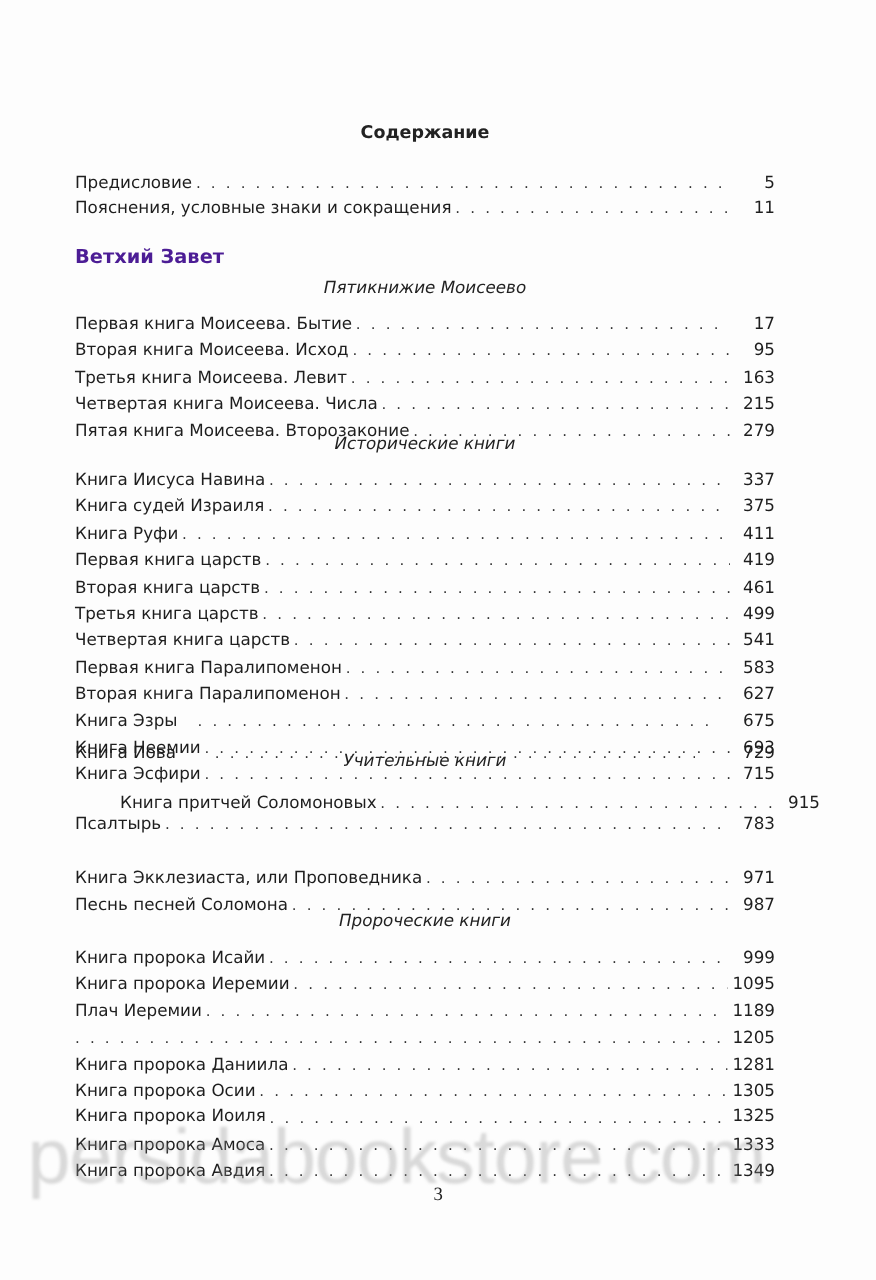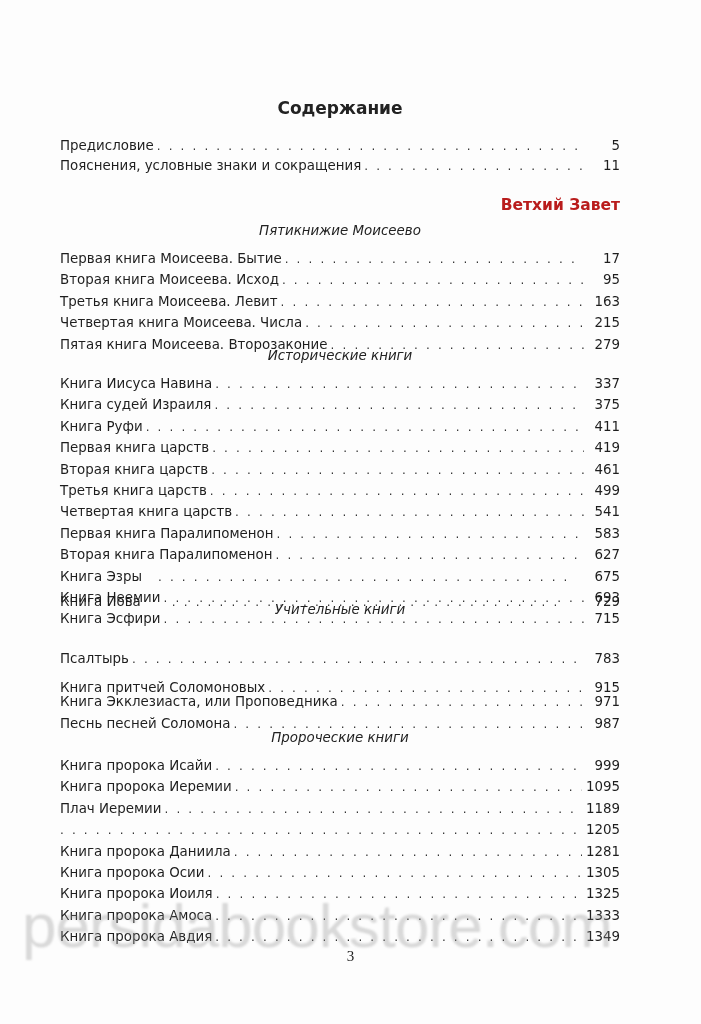--- a/index.html
+++ b/index.html
@@ -5,41 +5,41 @@
   html, body { margin: 0; padding: 0; }
   body {
     width: 701px; height: 1024px; overflow: hidden;
     background: #fdfdfd; position: relative;
     font-family: "DejaVu Sans", sans-serif;
     color: #1e1e1e;
   }
   .page { position: absolute; left: 60px; top: 0; width: 560px; }
   .title {
     position: absolute; left: 0; width: 560px; top: 98px;
-    text-align: center; font-weight: bold; font-size: 17px; color: #222;
+    text-align: center; font-weight: bold; font-size: 14px; color: #222;
   }
   .row {
     position: absolute; left: 0; width: 560px; height: 20px;
     display: flex; align-items: baseline; font-size: 13.4px; line-height: 20px;
     white-space: nowrap;
   }
   .row .label { flex: 0 0 auto; padding-right: 3px; }
   .row .dots {
     flex: 1 1 auto; overflow: hidden; color: #333;
     letter-spacing: 4.6px; font-size: 12px;
   }
   .row .dots::before {
     content: ". . . . . . . . . . . . . . . . . . . . . . . . . . . . . . . . . . . . . . . . . . . . . . . . . . . . . . . . . . . . . . . . . . . . . . . . . . . . .";
     letter-spacing: 0;
     word-spacing: 4.3px;
   }
   .row .page-num { flex: 0 0 auto; text-align: right; min-width: 32px; padding-left: 4px; }
   .section-title {
-    position: absolute; left: 0; width: 560px; text-align: right;
-    font-weight: bold; font-size: 15.5px; color: #b91c1c;
+    position: absolute; left: 0; width: 560px; text-align: left;
+    font-weight: bold; font-size: 15.5px; color: #4c1d95;
   }
   .subsection-title {
     position: absolute; left: 0; width: 560px; text-align: center;
     font-style: italic; font-size: 13.4px; color: #222;
   }
   .folio {
     position: absolute; left: 0; width: 100%; top: 948px; text-align: center;
     font-family: "Liberation Serif", serif; font-size: 15px; color: #222;
   }
   .watermark {
@@ -160,21 +160,21 @@
       <div class="row" style="top: 592px; gap: 28px;">
         <span class="label">Книга Иова</span>
         <span class="dots"></span>
         <span class="page-num">729</span>
       </div>
       <div class="row" style="top: 649.4px;">
         <span class="label">Псалтырь</span>
         <span class="dots"></span>
         <span class="page-num">783</span>
       </div>
-      <div class="row" style="top: 678px;">
+      <div class="row" style="top: 632px; margin-left: 36px;">
         <span class="label">Книга притчей Соломоновых</span>
         <span class="dots"></span>
         <span class="page-num">915</span>
       </div>
       <div class="row" style="top: 692.2px;">
         <span class="label">Книга Экклезиаста, или Проповедника</span>
         <span class="dots"></span>
         <span class="page-num">971</span>
       </div>
       <div class="row" style="top: 713.6px;">

